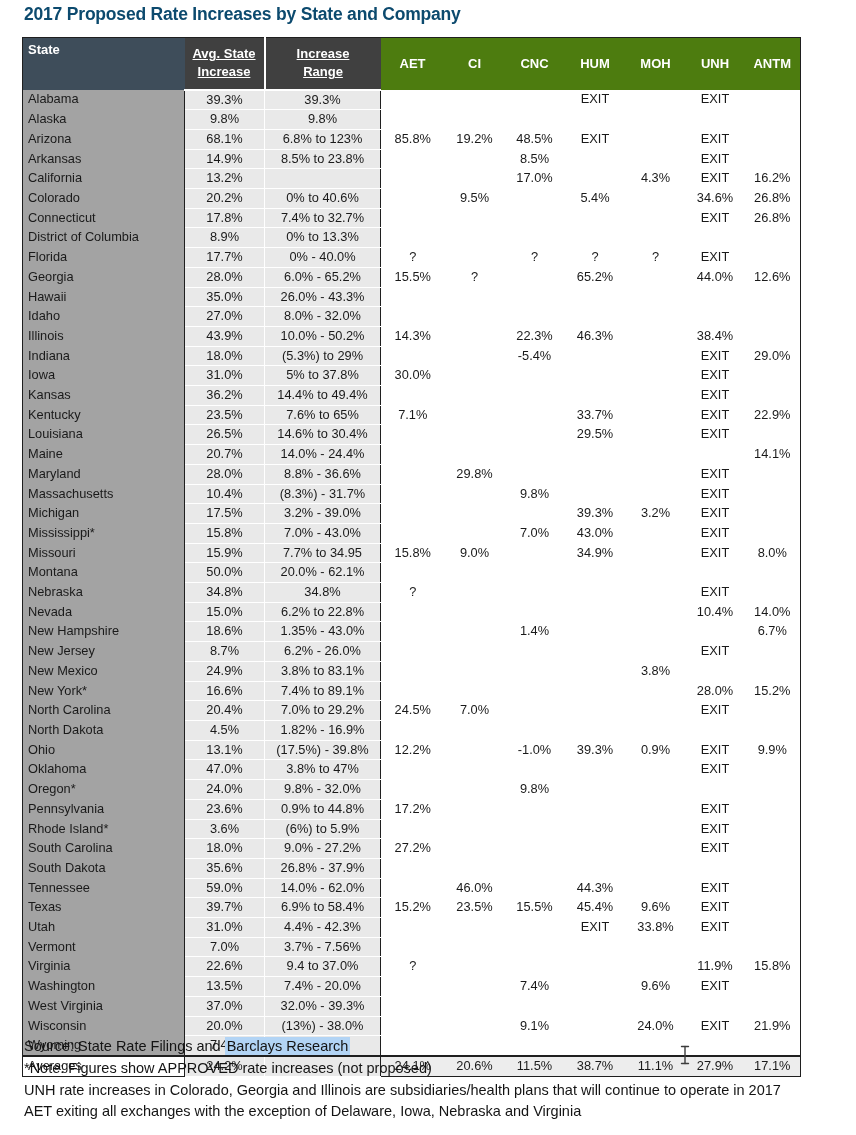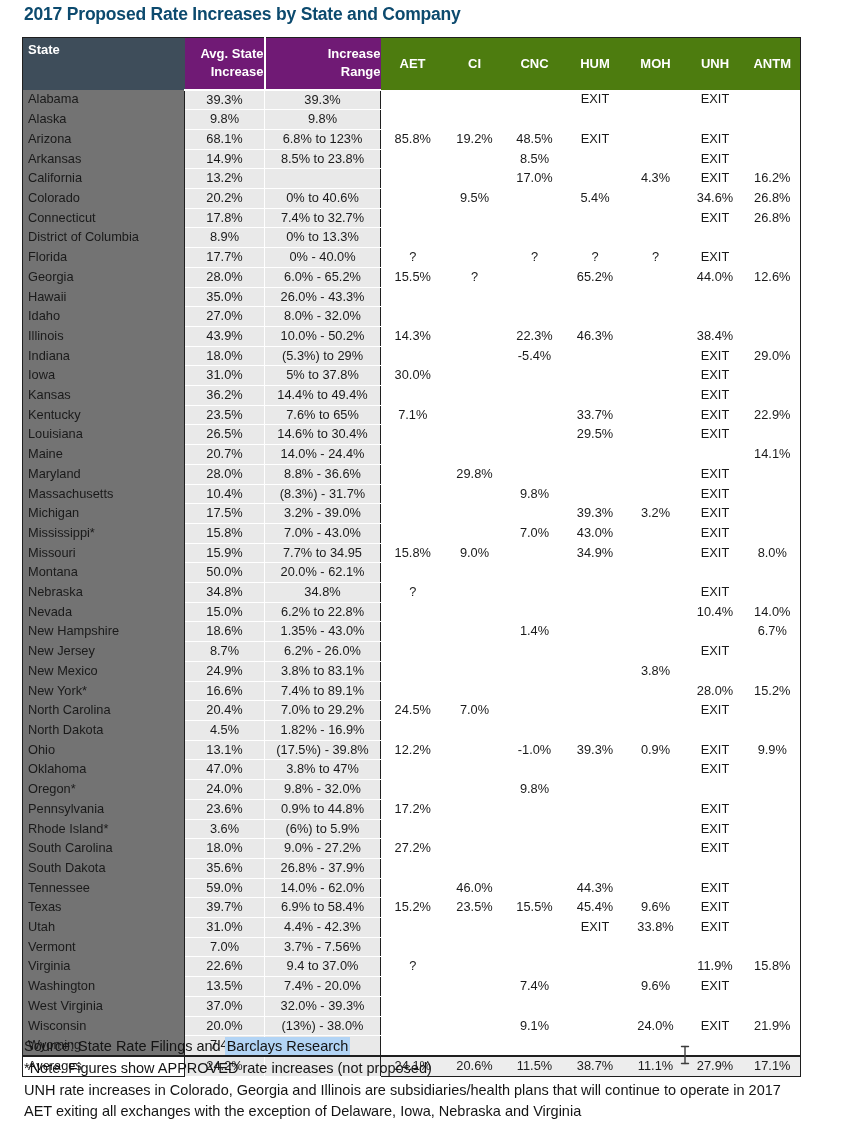--- a/index.html
+++ b/index.html
@@ -7,26 +7,26 @@
   .title{position:absolute;left:24px;top:4px;font-size:17.5px;font-weight:bold;color:#0c4a6e;letter-spacing:-0.2px;}
   table{position:absolute;left:22px;top:37px;width:778px;border-collapse:collapse;table-layout:fixed;
         border:1.5px solid #1f1f1f;font-size:12.8px;}
   col.c0{width:162px;}col.c1{width:80px;}col.c2{width:116px;}col.c3{width:64px;}
   col.c4{width:60px;}col.c5{width:60px;}col.c6{width:61px;}col.c7{width:60px;}
   col.c8{width:59px;}col.c9{width:56px;}
   thead tr{height:52px;}
   th{font-weight:bold;font-size:13px;color:#fff;padding:0;}
   .h-state{background:#3e4d5a;text-align:left;vertical-align:top;padding:4px 0 0 5px;}
   .h-co{background:#4d7c0f;text-align:center;vertical-align:middle;}
-  .h-gray{background:#701a75;text-align:right;vertical-align:middle;border-bottom:2px solid #fff;}
+  .h-gray{background:#404040;text-align:center;vertical-align:middle;border-bottom:2px solid #fff;text-decoration:underline;}
   .h-gray span{display:block;line-height:18px;}
   th.c2h{border-left:2px solid #fff;}
   tbody tr{height:18.7px;}
   td{padding:0 3px;white-space:nowrap;overflow:hidden;line-height:18.7px;}
-  td.c0{text-align:left;background:#737373;padding-left:5px;border-right:1.5px solid #1f1f1f;}
+  td.c0{text-align:left;background:#a3a3a3;padding-left:5px;border-right:1.5px solid #1f1f1f;}
   td.c1{text-align:center;background:#e9e9e9;border-bottom:1px solid #fff;}
   td.c2{text-align:center;background:#e9e9e9;border-bottom:1px solid #fff;border-left:1px solid #fff;border-right:1.5px solid #1f1f1f;}
   td.c3,td.c4,td.c5,td.c6,td.c7,td.c8,td.c9{text-align:center;background:#fff;}
   tfoot tr{height:20px;}
   tfoot td{border-top:2px solid #1f1f1f;}
   tfoot td.c0{background:#fff;}
   tfoot td.c1,tfoot td.c2{background:#e9e9e9;}
   tfoot td.c3,tfoot td.c4,tfoot td.c5,tfoot td.c6,tfoot td.c7,tfoot td.c8,tfoot td.c9{background:#ededed;}
   .footer{position:absolute;left:24px;top:1036px;font-size:14.5px;color:#141414;}
   .fline{line-height:21.8px;white-space:nowrap;}

